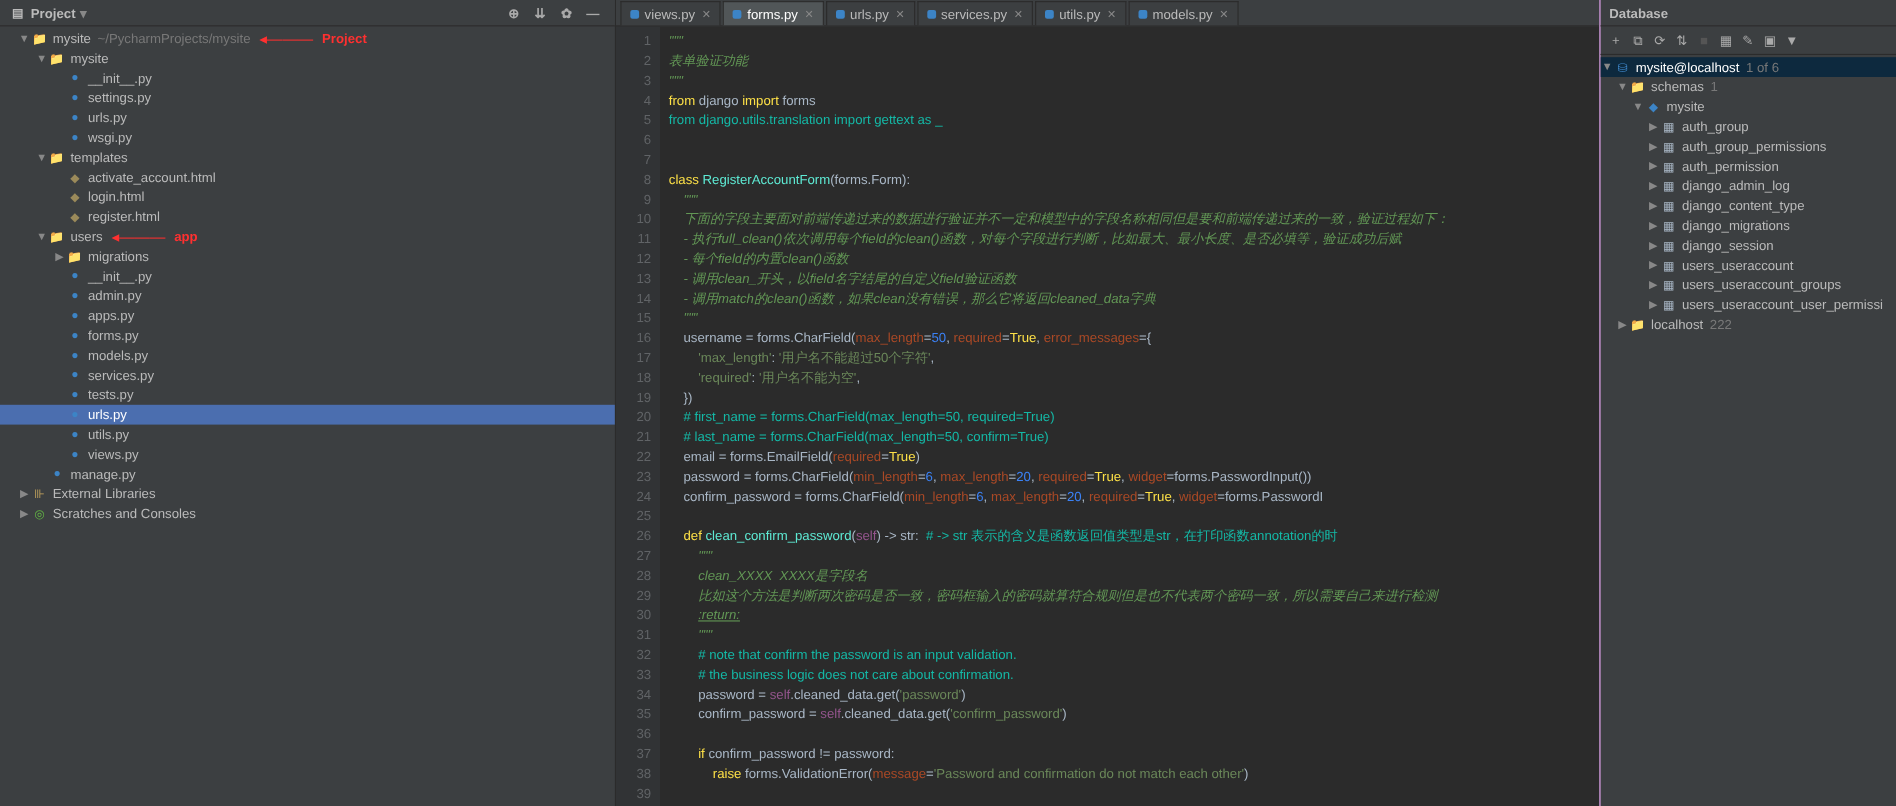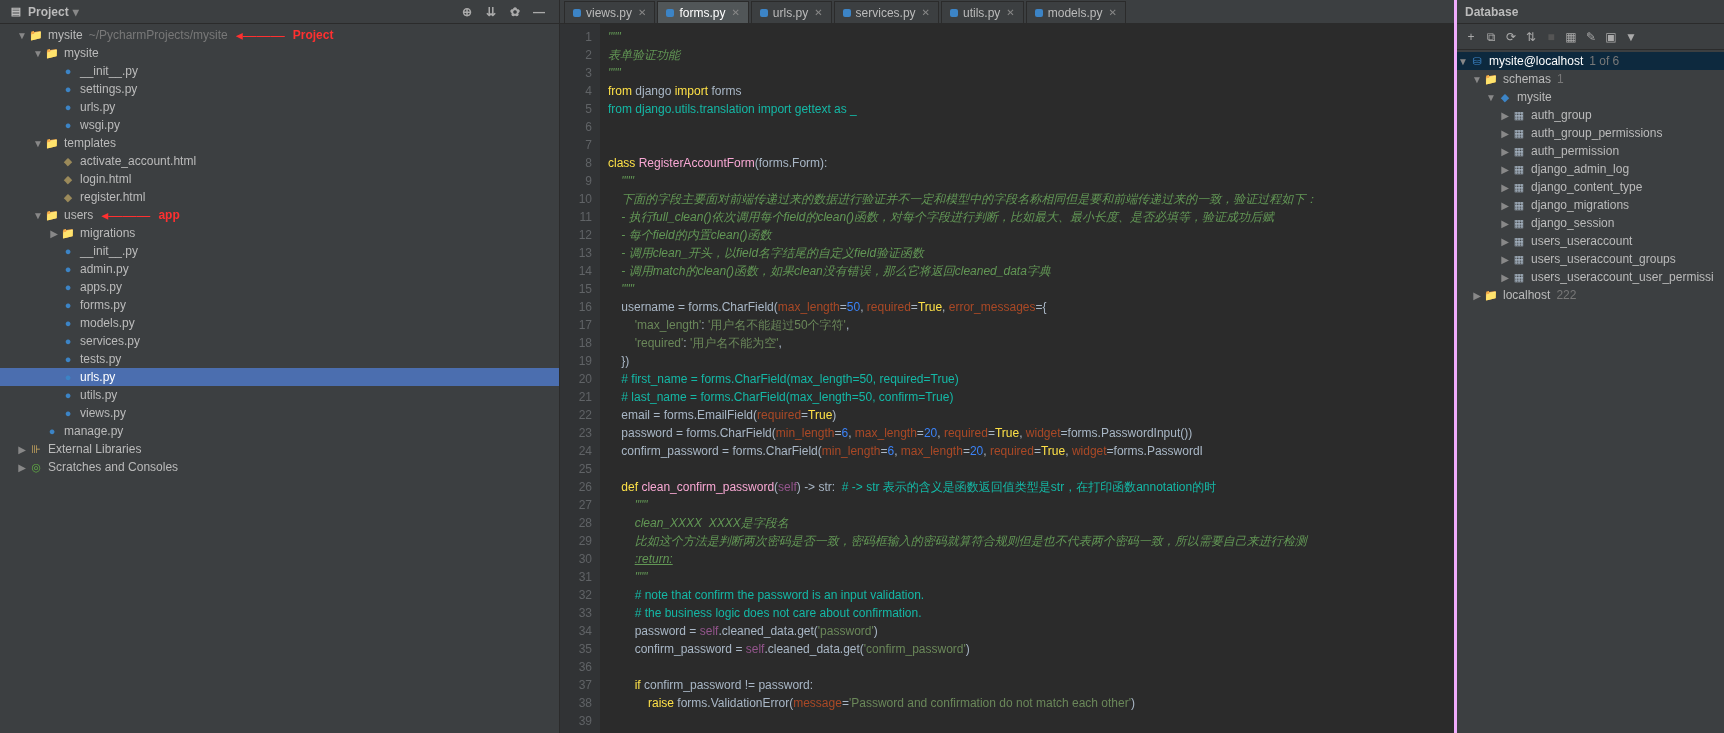--- a/index.html
+++ b/index.html
@@ -1,20 +1,20 @@
 <!DOCTYPE html>
 <html><head>
 <meta charset="utf-8">
 <style>
 *{margin:0;padding:0;box-sizing:border-box;font-family:"Segoe UI",Arial,sans-serif;font-size:12px;user-select:none}
 body{background:#3c3f41;color:#bbb;width:1724px;height:733px;overflow:hidden;display:flex}
 .panel{display:flex;flex-direction:column;height:100%}
 .left{width:560px;background:#3c3f41;border-right:1px solid #2b2b2b}
 .mid{flex:1;background:#2b2b2b;display:flex;flex-direction:column}
-.right{width:270px;background:#3c3f41;border-left:3px solid #f0abfc}
+.right{width:270px;background:#3c3f41;border-left:1px solid #f0abfc}
 .hdr{height:24px;background:#3c3f41;border-bottom:1px solid #2b2b2b;display:flex;align-items:center;padding:0 8px;color:#bbb;font-weight:bold}
 .hdr .sp{flex:1}
 .hdr .ic{width:18px;height:18px;margin:0 3px;display:flex;align-items:center;justify-content:center;color:#aaa;cursor:pointer}
 .tree{flex:1;overflow:auto;padding-top:2px}
 .node{display:flex;align-items:center;height:18px;padding-left:4px;cursor:pointer;white-space:nowrap}
 .node.sel{background:#4b6eaf;color:#fff}
 .arrow{width:12px;display:inline-block;text-align:center;color:#888;font-size:10px}
 .icn{width:16px;height:14px;margin-right:4px;display:inline-flex;align-items:center;justify-content:center;font-size:11px}
 .fld{color:#9b8a5a}
 .htm{color:#9b8a5a}
@@ -24,21 +24,21 @@
 .tab{height:22px;padding:0 8px;display:flex;align-items:center;background:#3c3f41;color:#bbb;border:1px solid #2b2b2b;border-bottom:none;margin-right:2px;cursor:pointer;font-size:12px}
 .tab.act{background:#515658;color:#fff}
 .tab .dot{width:8px;height:8px;background:#3c84c6;border-radius:2px;margin-right:5px}
 .tab .x{margin-left:6px;color:#888;font-size:10px}
 .editor{flex:1;display:flex;overflow:hidden;font-family:Menlo,Consolas,monospace;font-size:13px;line-height:18px}
 .gutter{width:40px;background:#313335;color:#606366;text-align:right;padding:4px 8px 0 0}
 .code{flex:1;padding:4px 0 0 8px;color:#a9b7c6;white-space:pre;overflow:hidden}
 .s-str{color:#6a8759}
 .s-doc{color:#629755;font-style:italic}
 .s-kw{color:#fde047}
-.s-fn{color:#f9a8d4}
+.s-fn{color:#5eead4}
 .s-num{color:#3b82f6}
 .s-arg{color:#aa4926}
 .s-self{color:#94558d}
 .s-cm{color:#14b8a6}
 .dbhdr{height:24px;border-bottom:1px solid #2b2b2b;display:flex;align-items:center;padding:0 8px;font-weight:bold}
 .dbtb{height:26px;border-bottom:1px solid #2b2b2b;display:flex;align-items:center;padding:0 4px}
 .dbtb .ic{width:20px;height:20px;display:flex;align-items:center;justify-content:center;color:#aaa;cursor:pointer}
 .dbnode{display:flex;align-items:center;height:18px;padding-left:4px;cursor:pointer;white-space:nowrap;font-size:12px}
 .dbnode.sel{background:#0d293e;color:#fff}
 .tbl{color:#a9b7c6}

